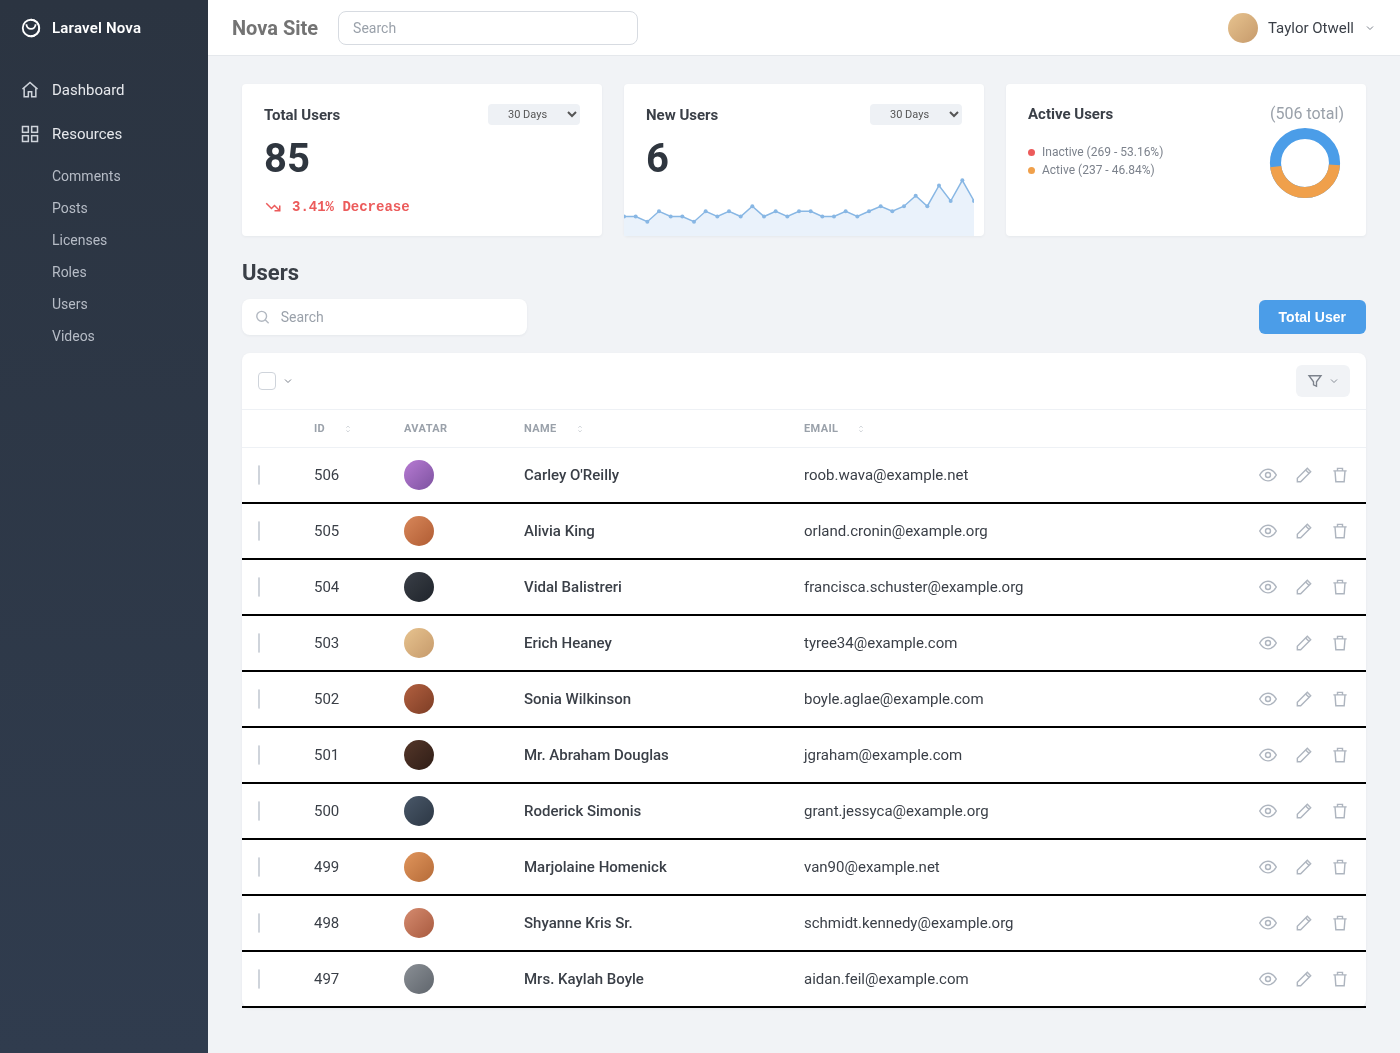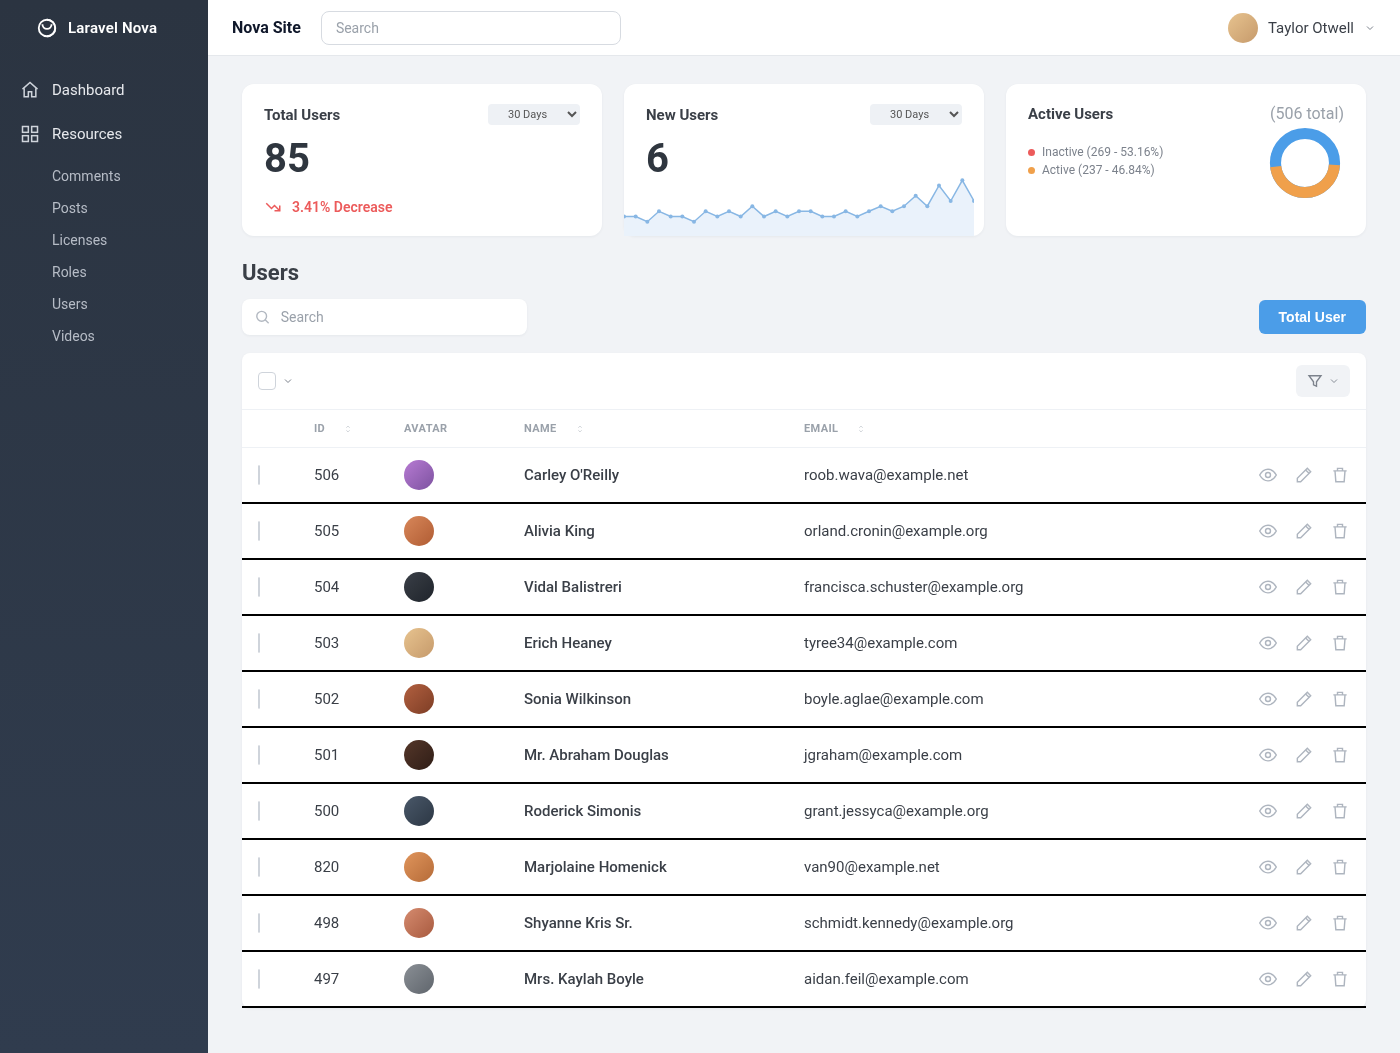--- a/index.html
+++ b/index.html
@@ -16,21 +16,21 @@
 
 
 .sidebar {
   width: 208px;
   background: linear-gradient(180deg, #2b3441 0%, #303c4e 100%);
   color: #fff;
   flex-shrink: 0;
 }
 .brand {
   display: flex; align-items: center; gap: 10px;
-  padding: 16px 36px; height: 56px;
+  padding: 16px 20px; height: 56px;
 }
 .brand-logo { width: 22px; height: 22px; }
 .brand-name { font-weight: 600; font-size: 15px; letter-spacing: .2px; }
 .nav { padding-top: 12px; }
 .nav-item {
   display: flex; align-items: center; gap: 12px;
   padding: 12px 20px; color: #e6e8ec; font-size: 15px;
 }
 .nav-item svg { width: 20px; height: 20px; stroke: #cfd4db; fill:none; stroke-width:1.8;}
 .nav-sub { padding: 4px 0; }
@@ -38,53 +38,53 @@
   display: block; padding: 8px 20px 8px 52px;
   color: #b6bcc6; font-size: 14px;
 }
 
 
 .main { flex: 1; display: flex; flex-direction: column; }
 .topbar {
   height: 56px; background: #fff; border-bottom: 1px solid #e5e8ec;
   display: flex; align-items: center; padding: 0 24px; gap: 20px;
 }
-.site-name { font-weight: 700; font-size: 16px; color: #0f172a; }
+.site-name { font-weight: 700; font-size: 20px; color: #737373; }
 .top-search {
   width: 300px; height: 34px; border: 1px solid #d7dbe1; border-radius: 8px;
   padding: 0 14px; font-size: 14px; color: #555; outline: none;
   font-family: inherit;
 }
 .top-search::placeholder { color: #9aa1aa; }
 .topbar-spacer { flex: 1; }
 .user-area { display: flex; align-items: center; gap: 10px; color: #3a3f47; font-size: 15px;}
 .avatar-img {
   width: 30px; height: 30px; border-radius: 50%;
   background: linear-gradient(135deg,#e7c38f,#c69a6b);
 }
 .caret { width: 12px; height: 12px; stroke:#7c828c; fill:none; stroke-width:2;}
 
 
 .content { padding: 28px 34px; overflow-y: auto; }
 
 
 .cards { display: flex; gap: 22px; }
 .card {
-  flex: 1; background: #fff; border-radius: 12px; padding: 20px 22px;
+  flex: 1; background: #fff; border-radius: 4px; padding: 20px 22px;
   box-shadow: 0 1px 3px rgba(20,30,50,.05);
   position: relative; min-height: 140px;
 }
 .card-head { display: flex; justify-content: space-between; align-items: center; }
 .card-title { font-weight: 700; font-size: 15px; color: #3a3f47;}
 .period-select {
   font-size: 11px; color: #555; background: #eef1f5; border: none;
   padding: 3px 16px; border-radius: 4px; font-family: inherit;
 }
 .metric-big { font-size: 40px; font-weight: 700; color: #2f363f; margin-top: 10px;}
-.metric-trend { margin-top: 16px; display: flex; align-items: center; gap: 10px; color:#ec5b5b; font-weight:600; font-size:14px;}
+.metric-trend { margin-top: 16px; display: flex; align-items: center; gap: 10px; color:#ec5b5b; font-weight:600; font-size:14px;font-family:Liberation Mono, monospace;}
 .trend-icon { width:18px; height:18px; stroke:#ec5b5b; fill:none; stroke-width:2;}
 
 .sparkline { position:absolute; left:0; right:0; bottom:0; height:70px;}
 .card-total { font-size: 16px; color:#9aa1aa; }
 .legend { margin-top: 22px; font-size: 12px; color:#7c828c;}
 .legend div { display:flex; align-items:center; gap:7px; margin-bottom:4px;}
 .dot { width:7px; height:7px; border-radius:50%;}
 .dot.orange{background:#f0a04b;} .dot.red{background:#ec5b5b;}
 .donut { position:absolute; right:22px; top:40px; width:78px; height:78px;}
 
@@ -504,21 +504,21 @@
                   <path d="M4 20h4L20 8l-4-4L4 16v4z"></path>
                   <path d="M14 6l4 4"></path>
                 </svg>
   <svg class="act-ic" viewBox="0 0 24 24">
                   <path d="M4 7h16M9 7V4h6v3M6 7l1 13h10l1-13"></path>
                 </svg>
               </div>
             </div>
             <div class="row">
     <div><span class="checkbox"></span></div>
-    <div>820</div>
+    <div>499</div>
     <div>
                 <div class="row-avatar av8"></div>
               </div>
     <div class="name">Marjolaine Homenick</div>
     <div>van90@example.net</div>
     <div class="actions">
   <svg class="act-ic" viewBox="0 0 24 24">
                   <path d="M2 12s4-7 10-7 10 7 10 7-4 7-10 7S2 12 2 12z"></path>
                   <circle cx="12" cy="12" r="3"></circle>
                 </svg>

